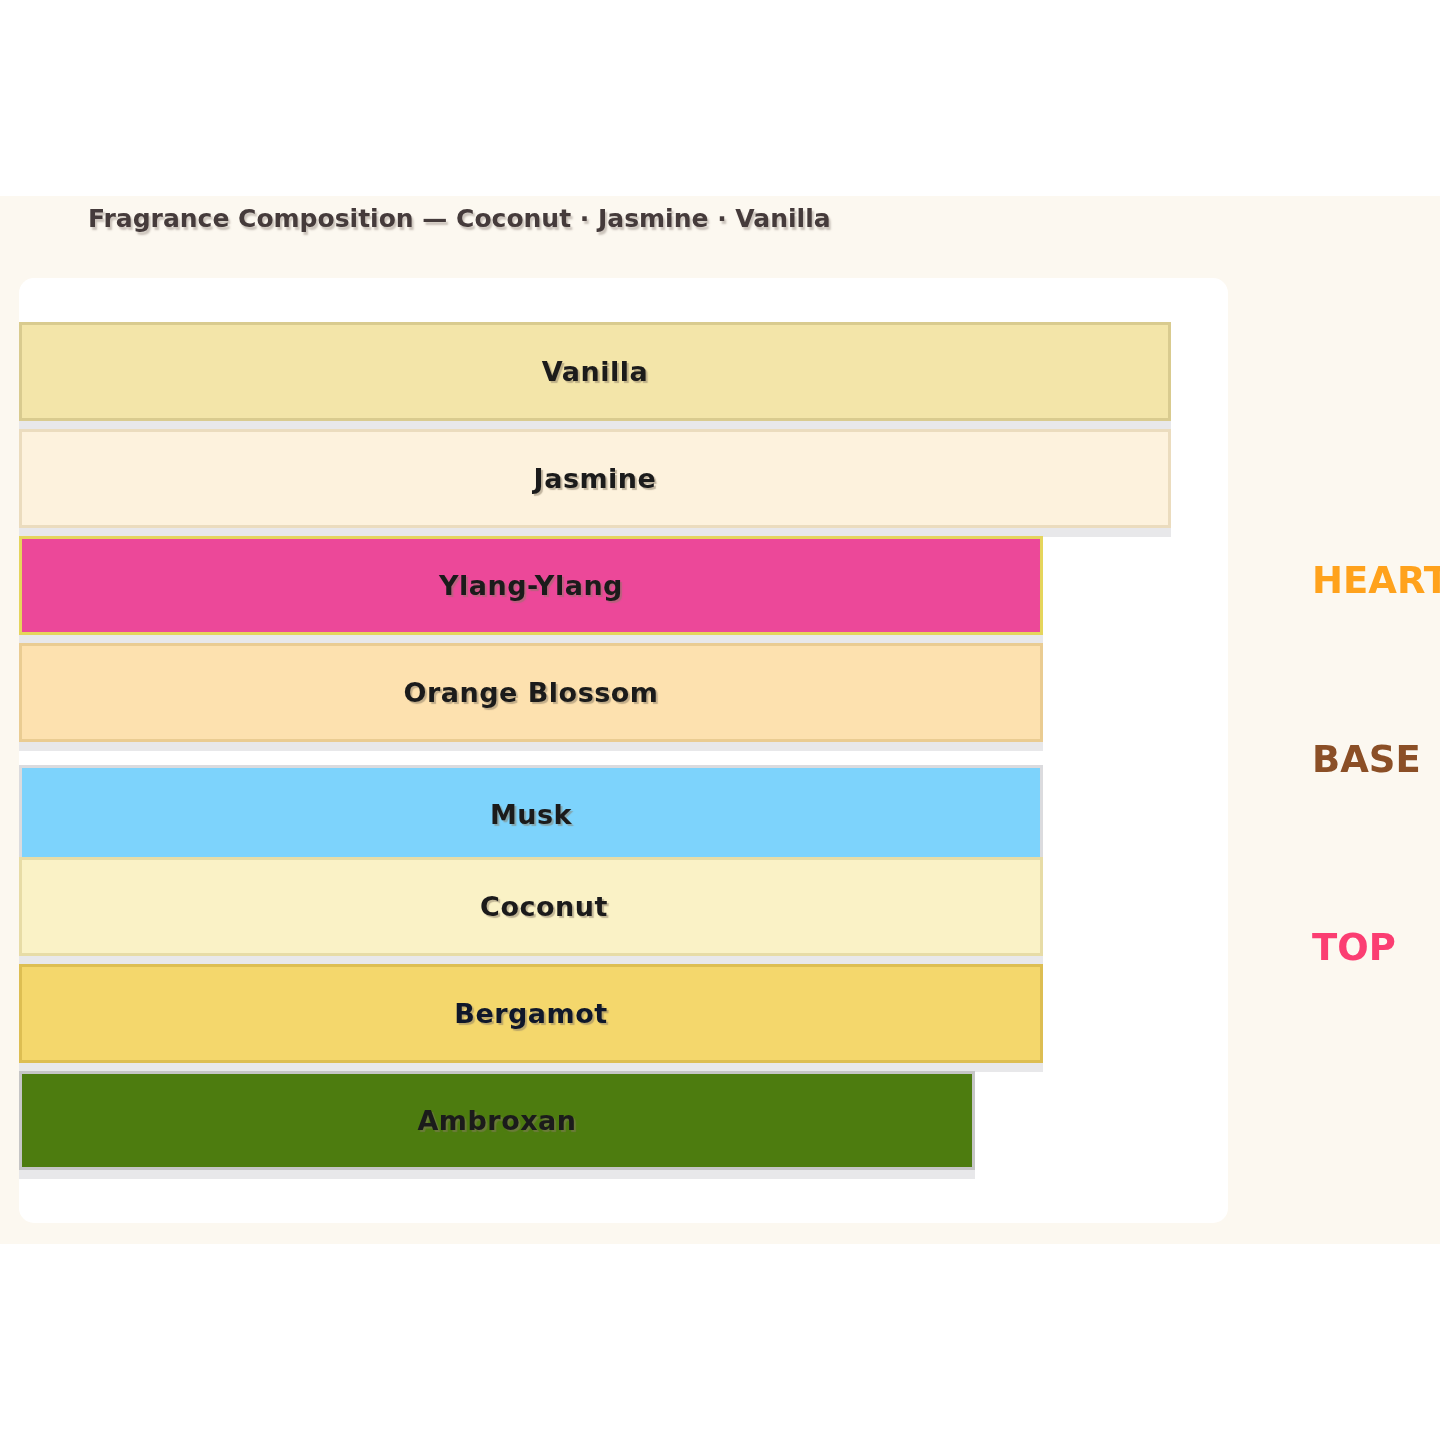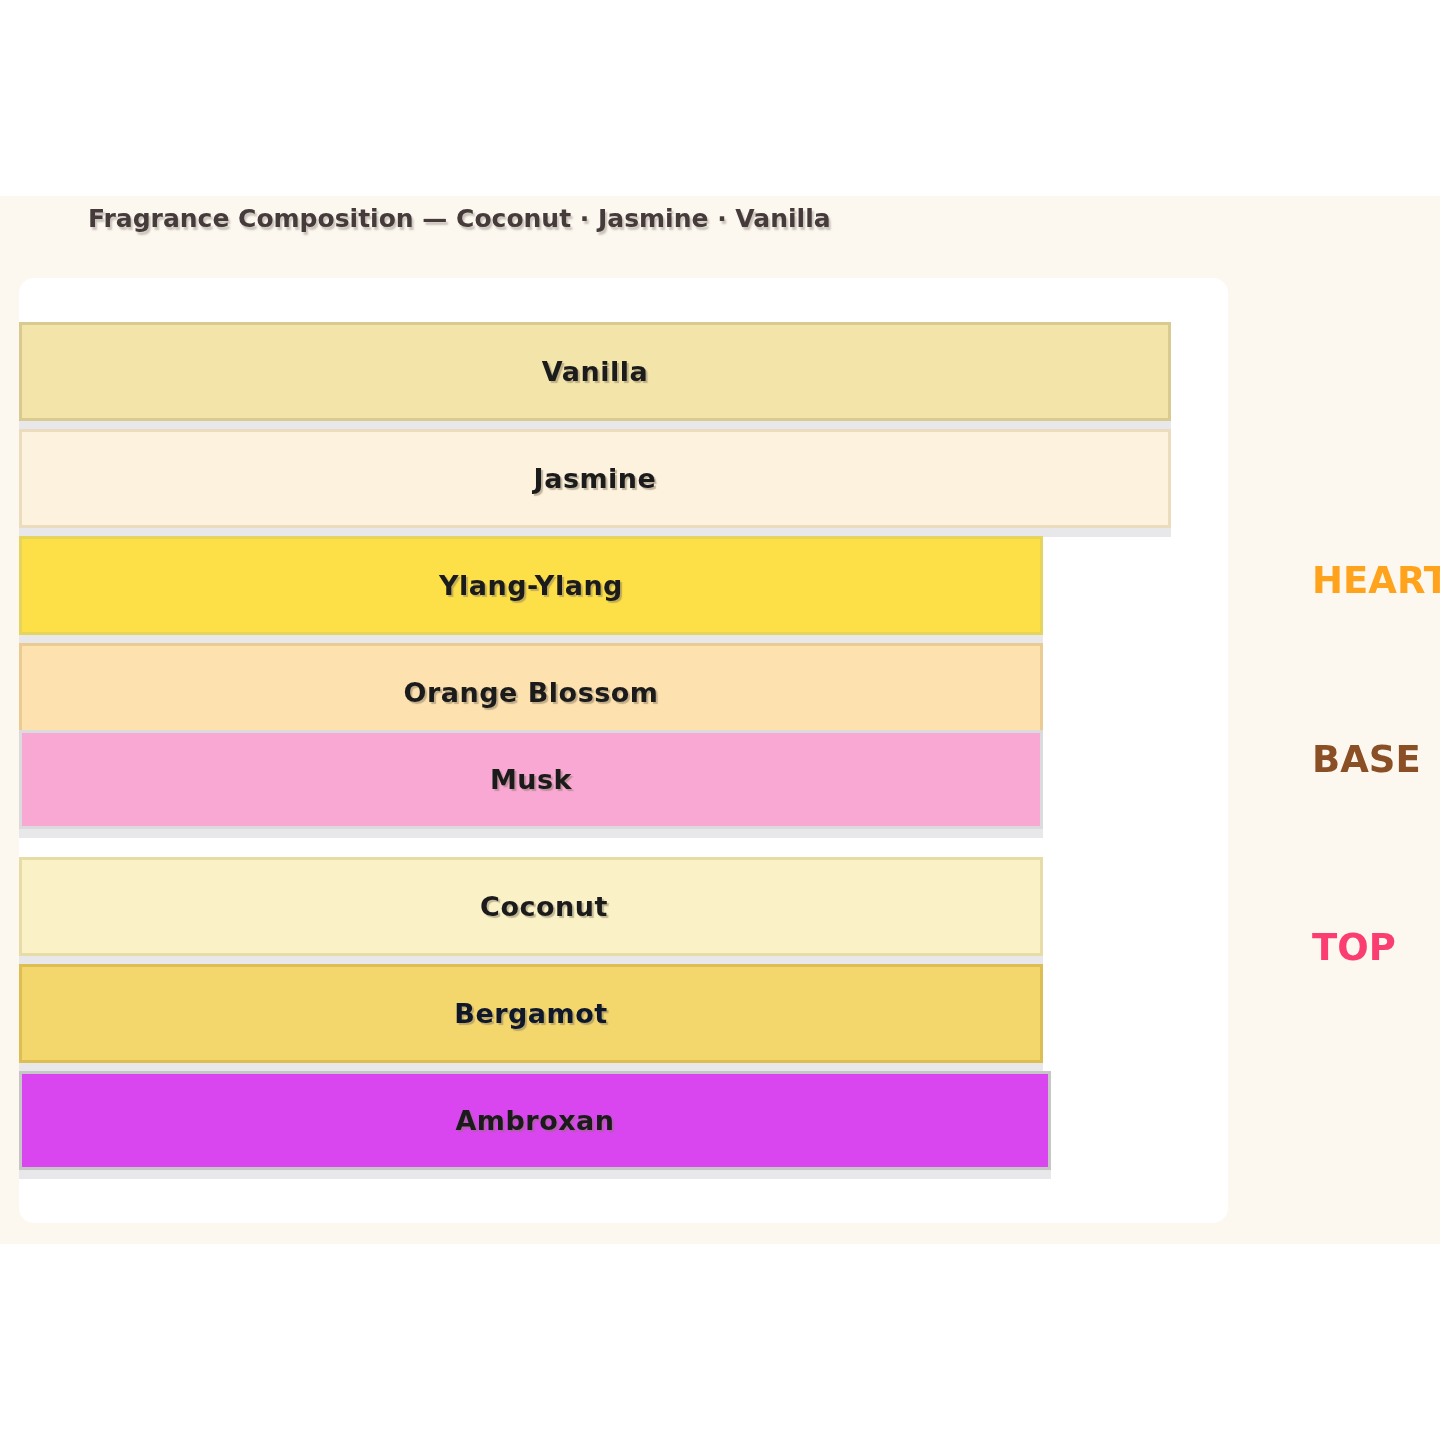--- a/index.html
+++ b/index.html
@@ -69,36 +69,36 @@
 <div class="canvas" style="background: rgb(255, 255, 255);">
   <div class="figure" id="figure" style="background: rgb(252, 248, 240);">
     <h1 class="chart-title" style="color: rgb(69, 59, 59);">Fragrance Composition — Coconut · Jasmine · Vanilla</h1>
     <div class="plot" id="plot" style="background: rgb(255, 255, 255); border-radius: 15px;">
         <div class="bar" style="top: 44px; width: 1152px; background: rgb(243, 229, 169); border-color: rgb(217, 203, 143); box-shadow: rgb(232, 232, 234) 0px 9px 0px 0px;">
           <span class="bar-label" style="color: rgb(27, 27, 27);">Vanilla</span>
         </div>
         <div class="bar" style="top: 151px; width: 1152px; background: rgb(253, 242, 221); border-color: rgb(235, 220, 190); box-shadow: rgb(232, 232, 234) 0px 9px 0px 0px;">
           <span class="bar-label" style="color: rgb(27, 27, 27);">Jasmine</span>
         </div>
-        <div class="bar" style="top: 258px; width: 1024px; background: #fde047; border-color: rgb(229, 213, 92); box-shadow: rgb(232, 232, 234) 0px 9px 0px 0px;">
+        <div class="bar" style="top: 258px; width: 1024px; background: #ec4899; border-color: rgb(229, 213, 92); box-shadow: rgb(232, 232, 234) 0px 9px 0px 0px;">
           <span class="bar-label" style="color: rgb(27, 27, 27);">Ylang-Ylang</span>
         </div>
         <div class="bar" style="top: 365px; width: 1024px; background: rgb(253, 225, 175); border-color: rgb(234, 204, 146); box-shadow: rgb(232, 232, 234) 0px 9px 0px 0px;">
           <span class="bar-label" style="color: rgb(27, 27, 27);">Orange Blossom</span>
         </div>
-        <div class="bar" style="top: 452px; width: 1024px; background: #f9a8d4; border-color: rgb(219, 219, 222); box-shadow: rgb(232, 232, 234) 0px 9px 0px 0px;">
+        <div class="bar" style="top: 487px; width: 1024px; background: #7dd3fc; border-color: rgb(219, 219, 222); box-shadow: rgb(232, 232, 234) 0px 9px 0px 0px;">
           <span class="bar-label" style="color: rgb(27, 27, 27);">Musk</span>
         </div>
         <div class="bar" style="top: 579px; width: 1024px; background: rgb(250, 242, 198); border-color: rgb(231, 220, 166); box-shadow: rgb(232, 232, 234) 0px 9px 0px 0px; padding-left: 26px;">
           <span class="bar-label" style="color: rgb(27, 27, 27);">Coconut</span>
         </div>
         <div class="bar" style="top: 686px; width: 1024px; background: rgb(244, 215, 108); border-color: rgb(221, 190, 82); box-shadow: rgb(232, 232, 234) 0px 9px 0px 0px;">
           <span class="bar-label" style="color: #0f172a;">Bergamot</span>
         </div>
-        <div class="bar" style="top: 793px; width: 1032px; background: #d946ef; border-color: rgb(198, 198, 198); box-shadow: rgb(232, 232, 234) 0px 9px 0px 0px;">
+        <div class="bar" style="top: 793px; width: 956px; background: #4d7c0f; border-color: rgb(198, 198, 198); box-shadow: rgb(232, 232, 234) 0px 9px 0px 0px;">
           <span class="bar-label" style="color: rgb(27, 27, 27);">Ambroxan</span>
         </div>
       </div>
 
   <span class="side-label" style="top: 366px; color: rgb(255, 162, 28);">HEART</span>
       <span class="side-label" style="top: 545px; color: rgb(139, 79, 38);">BASE</span>
       <span class="side-label" style="top: 733px; color: rgb(251, 62, 114);">TOP</span>
     </div>
 </div>
 

